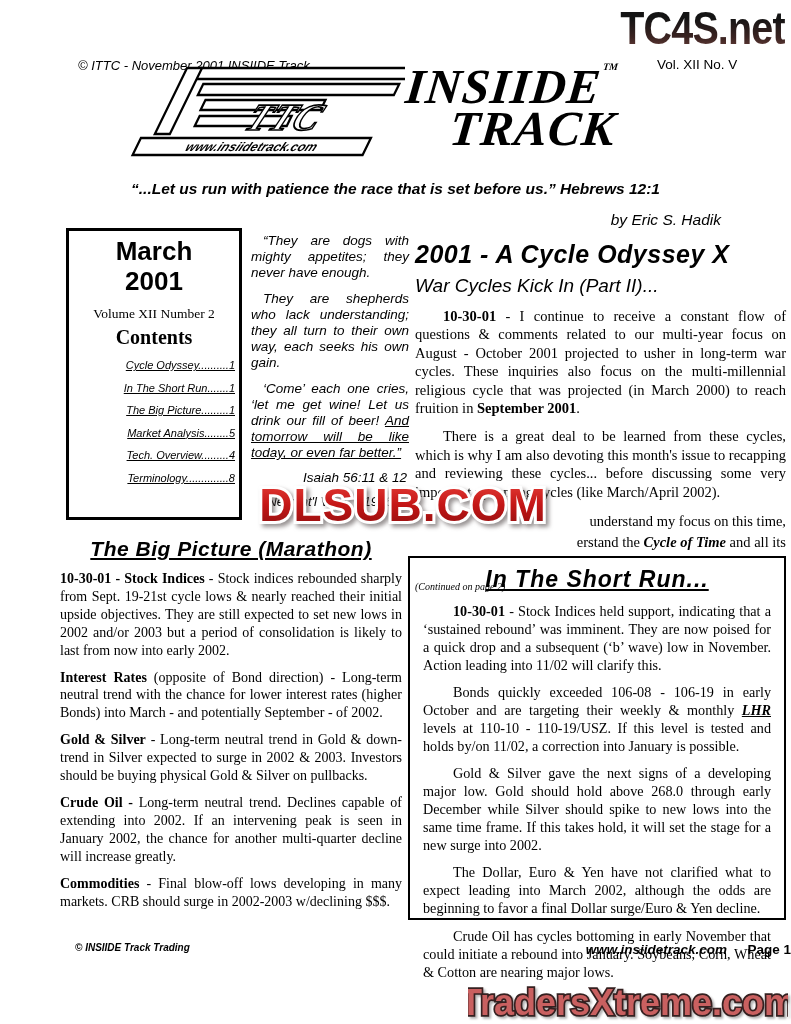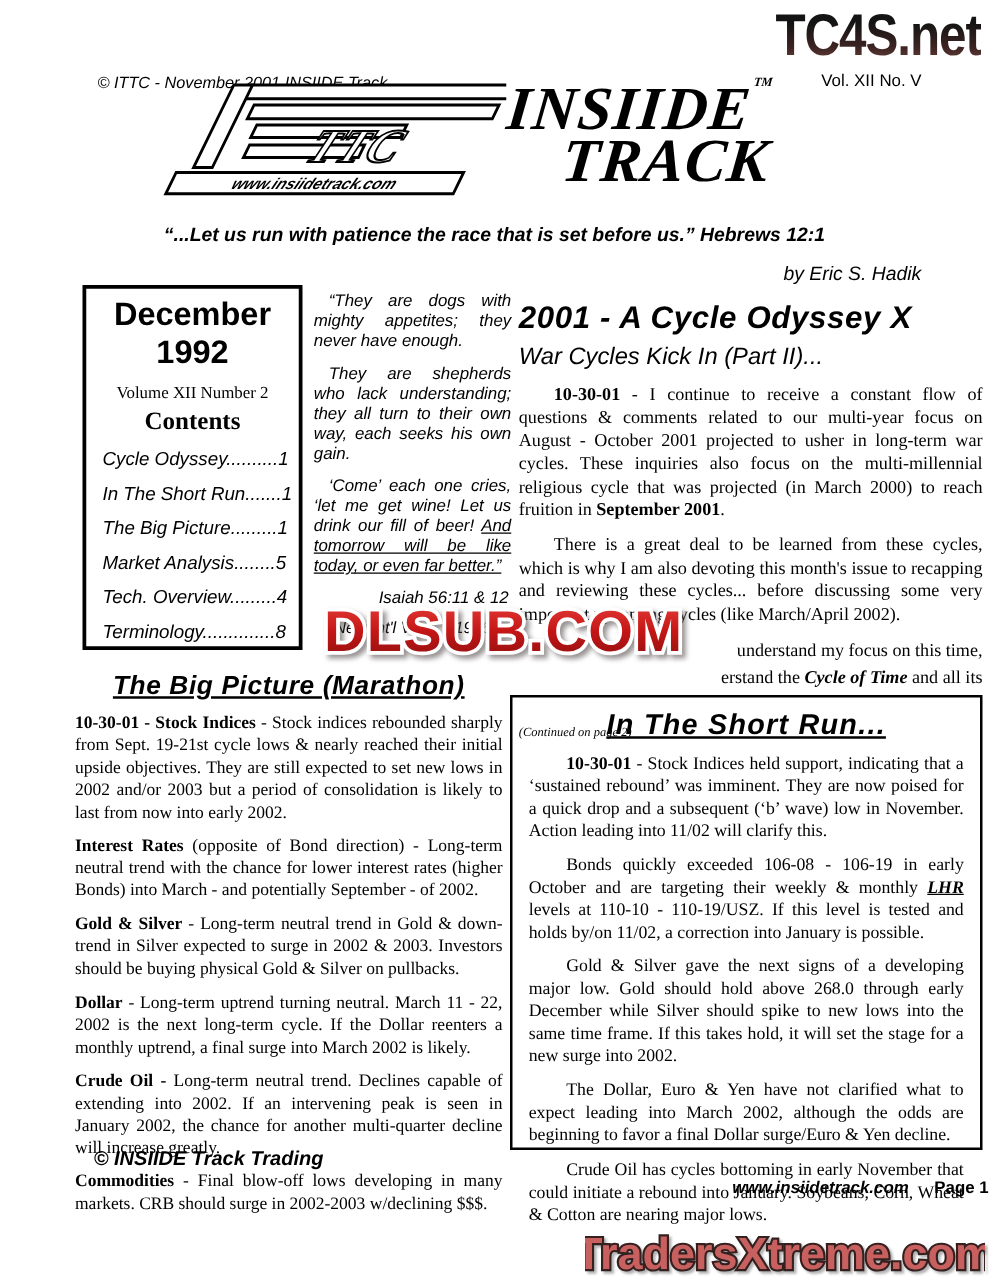--- a/index.html
+++ b/index.html
@@ -20,31 +20,31 @@
   }
   .vol{top:57px;left:657px;font-size:13.5px;}
   .copyline{top:58px;left:78px;font-size:13px;font-style:italic;}
   .logo-emblem{top:64px;left:95px;}
   .logo-word{font-family:"Liberation Serif","DejaVu Serif",serif;font-weight:bold;font-style:italic;
     font-size:49px;line-height:1;letter-spacing:1px;transform:skewX(-6deg);}
   .logo-insiide{top:62px;left:406px;}
   .logo-track{top:104px;left:450px;}
   .logo-tm{font-size:10px;vertical-align:top;letter-spacing:0;}
   .scripture{top:180px;left:0;width:791px;text-align:center;font-size:15.5px;font-weight:bold;font-style:italic;}
-  .byline{top:211px;right:54px;font-size:15.5px;font-style:italic;}
+  .byline{top:211px;right:70px;font-size:15.5px;font-style:italic;}
 
   
   .contents-box{
     top:228px;left:66px;width:176px;height:292px;border:3px solid #000;box-sizing:border-box;
     padding:6px 4px 0 4px;text-align:center;
   }
   .cb-month{font-size:26px;font-weight:bold;line-height:1.15;}
   .cb-volume{font-family:"Liberation Serif",serif;font-size:13.5px;margin-top:9px;}
   .cb-contents{font-family:"Liberation Serif",serif;font-size:20px;font-weight:bold;margin-top:4px;}
-  .cb-item{font-size:15px;font-style:italic;text-align:left;padding-left:9px;margin-top:10.5px;white-space:nowrap;}
+  .cb-item{font-size:11px;font-style:italic;text-align:right;padding-left:9px;margin-top:10.5px;white-space:nowrap;text-decoration:underline;}
 
   
   .quote-col{top:233px;left:251px;width:158px;font-size:13.5px;font-style:italic;line-height:1.2;}
   .quote-col p{margin:0 0 9px 0;text-indent:12px;text-align:justify;}
   .q-attr{text-align:right;font-size:13.5px;margin-top:2px;padding-right:2px;}
   .q-ver{text-align:center;font-size:13px;margin-top:7px;}
   .u{text-decoration:underline;}
 
   
   .article{top:240px;left:415px;width:371px;}
@@ -68,21 +68,21 @@
 
   
   .shortrun{top:556px;left:408px;width:378px;height:364px;border:2px solid #000;box-sizing:border-box;
     padding:8px 13px 0 13px;}
   .sr-head{text-align:center;font-size:23px;font-weight:bold;font-style:italic;text-decoration:underline;letter-spacing:1px;}
   .shortrun p{font-family:"Liberation Serif",serif;font-size:14.2px;line-height:1.27;margin:9px 0 0 0;
     text-indent:30px;text-align:justify;}
   .lhr{font-weight:bold;font-style:italic;text-decoration:underline;}
 
   
-  .foot-left{top:919px;left:75px;font-size:16px;font-weight:bold;font-style:italic;}
+  .foot-left{top:942px;left:75px;font-size:10px;font-weight:bold;font-style:italic;}
   .foot-center{top:942px;left:0;width:791px;text-align:right;font-size:13.5px;font-weight:bold;}
   .foot-right{top:942px;right:64px;font-size:13.5px;font-weight:bold;font-style:italic;}
 </style>
 </head>
 <body>
 
 <div class="abs tc4s">TC4S.net</div>
 <div class="abs copyline">© ITTC - November 2001 INSIIDE Track</div>
 <div class="abs vol">Vol. XII  No. V</div>
 
@@ -100,21 +100,21 @@
     </g>
   </svg>
 </div>
 <div class="abs logo-word logo-insiide"><span>INSIIDE</span><span class="logo-tm">TM</span></div>
 <div class="abs logo-word logo-track">TRACK</div>
 
 <div class="abs scripture">“...Let us run with patience the race that is set before us.”   Hebrews 12:1</div>
 <div class="abs byline">by Eric S. Hadik</div>
 
 <div class="abs contents-box">
-  <div class="cb-month"><span>December</span><br><span>1992</span></div>
+  <div class="cb-month"><span>March</span><br><span>2001</span></div>
   <div class="cb-volume">Volume XII   Number 2</div>
   <div class="cb-contents">Contents</div>
   <div class="cb-item">Cycle Odyssey..........1</div>
   <div class="cb-item">In The Short Run.......1</div>
   <div class="cb-item">The Big Picture.........1</div>
   <div class="cb-item">Market Analysis........5</div>
   <div class="cb-item">Tech. Overview.........4</div>
   <div class="cb-item">Terminology..............8</div>
 </div>
 
@@ -151,21 +151,20 @@
     </defs>
     <text x="50%" y="44" text-anchor="middle" font-family="Liberation Sans" font-size="46" font-weight="bold" letter-spacing="1" fill="url(#wg)" stroke="#ffffff" stroke-width="6" paint-order="stroke">DLSUB.COM</text>
   </svg>
 </div>
 
 <div class="abs bigpic">
   <div class="bp-head">The Big Picture (Marathon)</div>
   <p><b>10-30-01 - Stock Indices</b><span> - Stock indices rebounded sharply from Sept. 19-21st cycle lows &amp; nearly reached their initial upside objectives.  They are still expected to set new lows in 2002 and/or 2003 but a period of consolidation is likely to last from now into early 2002.</span></p>
   <p><b>Interest Rates</b><span> (opposite of Bond direction) - Long-term neutral trend with the chance for lower interest rates (higher Bonds) into March - and potentially September - of 2002.</span></p>
   <p><b>Gold &amp; Silver</b><span> - Long-term neutral trend in Gold &amp; down-trend in Silver expected to surge in 2002 &amp; 2003.  Investors should be buying physical Gold &amp; Silver on pullbacks.</span></p>
-  <p><b>Dollar</b><span> - Long-term uptrend turning neutral.  March 11 - 22, 2002 is the next long-term cycle.  If the Dollar reenters a monthly uptrend, a final surge into March 2002 is likely.</span></p>
   <p><b>Crude Oil -</b><span> Long-term neutral trend.  Declines capable of extending into 2002.  If an intervening peak is seen in January 2002, the chance for another multi-quarter decline will increase greatly.</span></p>
   <p><b>Commodities</b><span> - Final blow-off lows developing in many markets.  CRB should surge in 2002-2003 w/declining $$$.</span></p>
 </div>
 
 <div class="abs shortrun">
   <div class="sr-head">In The Short Run...</div>
   <p><b>10-30-01</b><span> - Stock Indices held support, indicating that a ‘sustained rebound’ was imminent.  They are now poised for a quick drop and a subsequent (‘b’ wave) low in November.  Action leading into 11/02 will clarify this.</span></p>
   <p><span>Bonds quickly exceeded 106-08 - 106-19 in early October and are targeting their weekly &amp; monthly </span><span class="lhr">LHR</span><span> levels at 110-10 - 110-19/USZ.  If this level is tested and holds by/on 11/02, a correction into January is possible.</span></p>
   <p>Gold &amp; Silver gave the next signs of a developing major low.  Gold should hold above 268.0 through early December while Silver should spike to new lows into the same time frame.  If this takes hold, it will set the stage for a new surge into 2002.</p>
   <p>The Dollar, Euro &amp; Yen have not clarified what to expect leading into March 2002, although the odds are beginning to favor a final Dollar surge/Euro &amp; Yen decline.</p>

